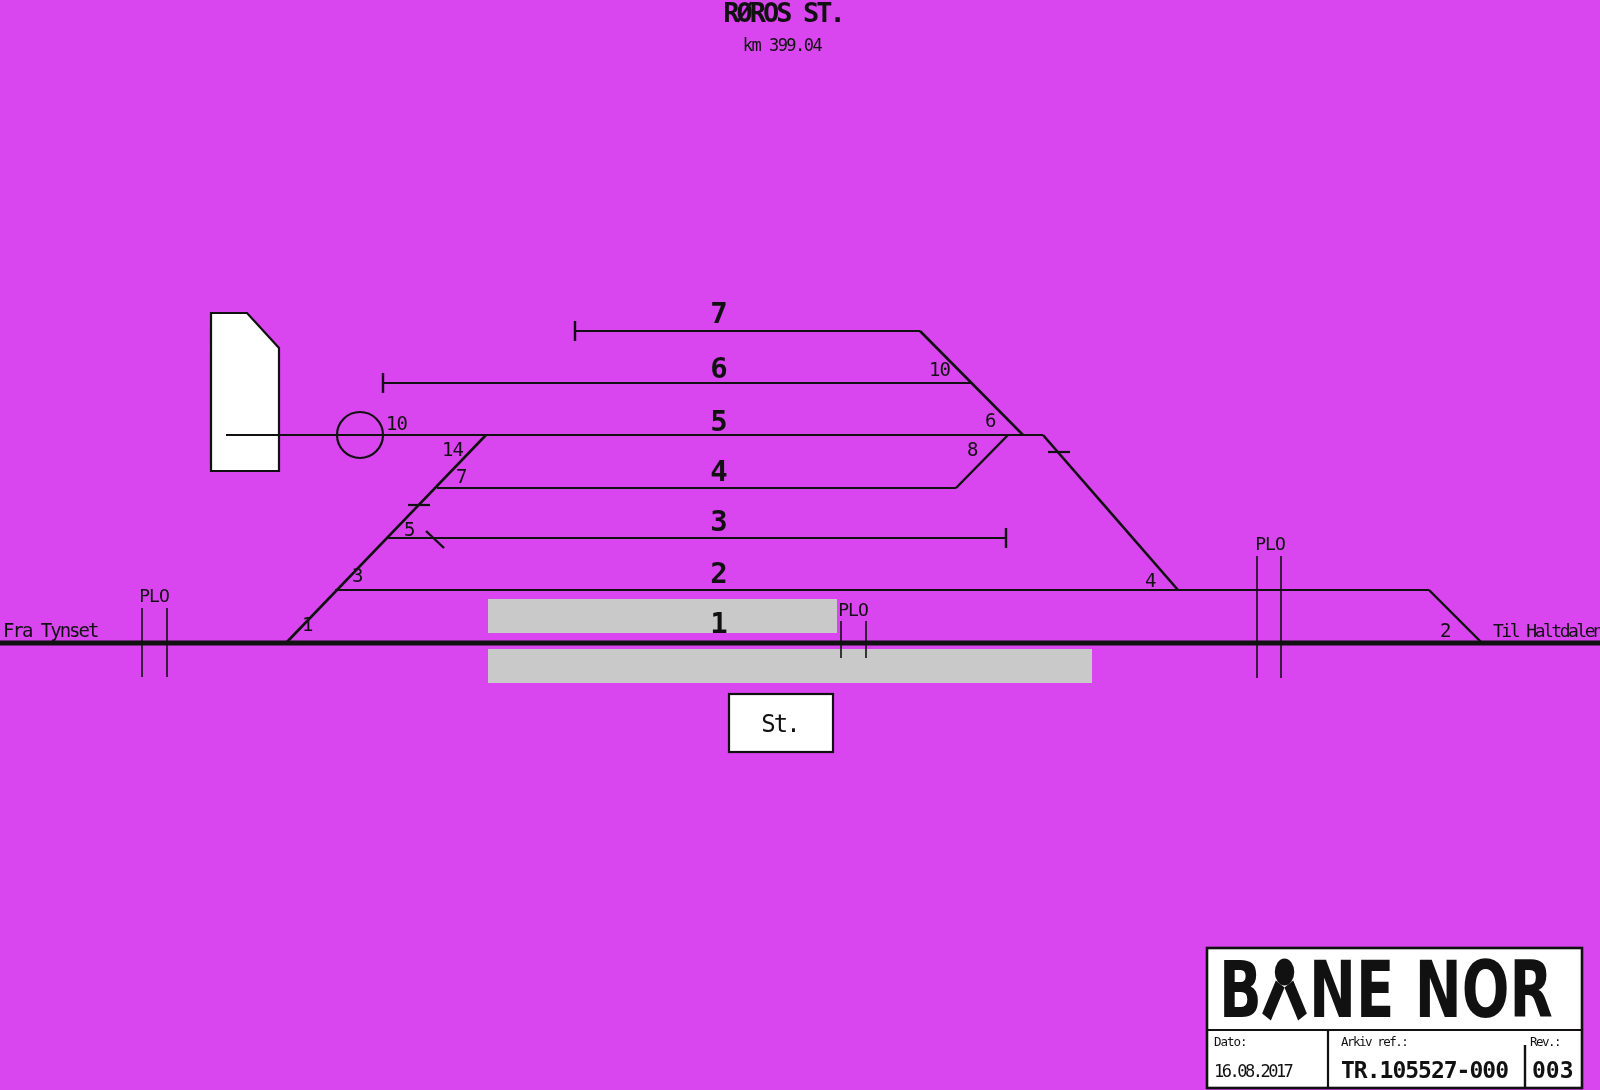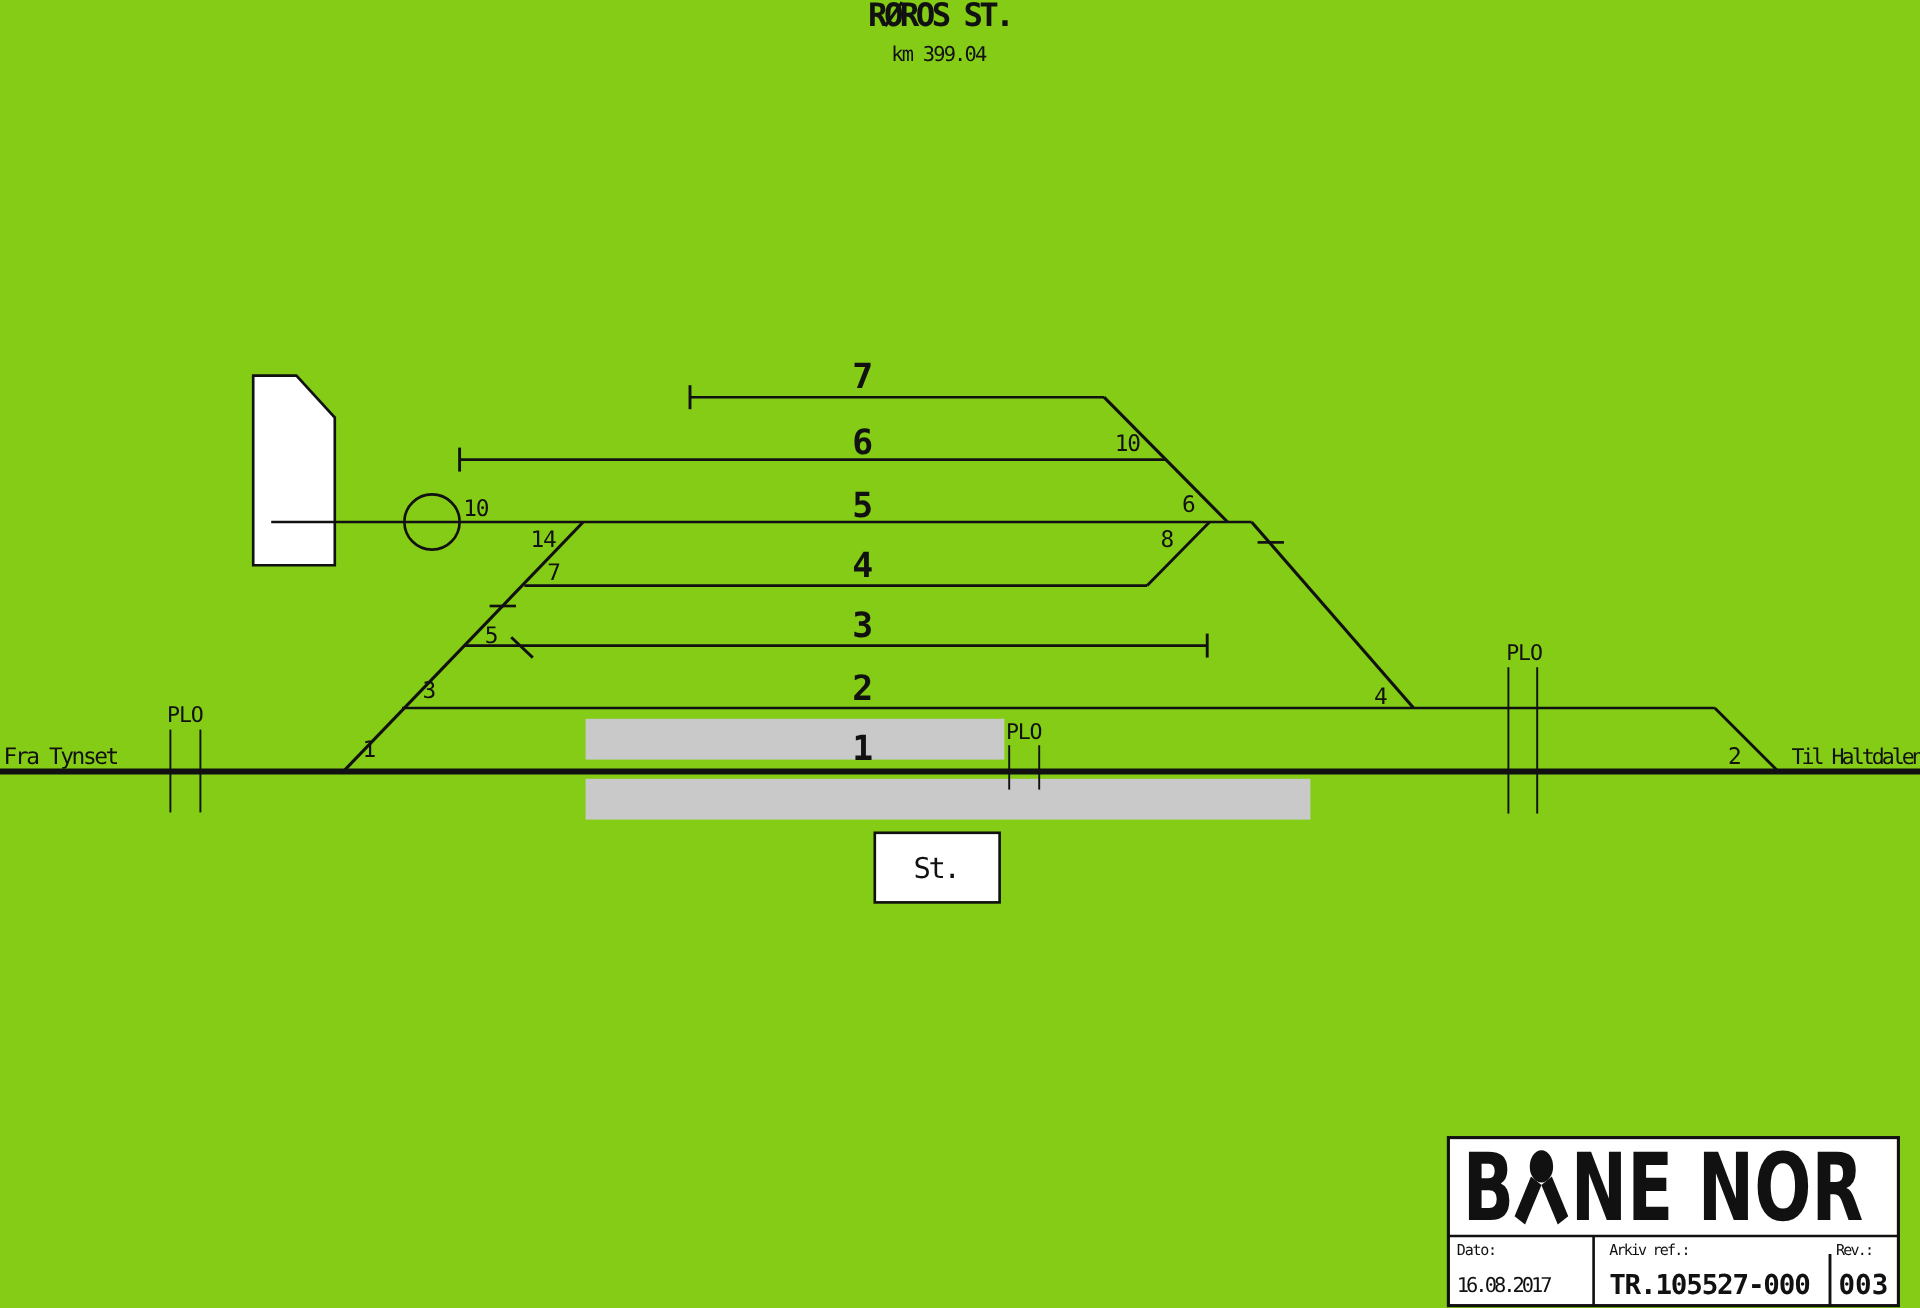--- a/index.html
+++ b/index.html
@@ -1,19 +1,19 @@
 <!DOCTYPE html>
 <html><head>
 <meta charset="utf-8">
 <style>
   html,body{margin:0;padding:0;background:#ffffff;}
   .canvas{
     position:relative;
     width:1600px;height:1090px;
-    background:#84cc16;
+    background:#d946ef;
     font-family:"DejaVu Sans Mono", monospace;
     overflow:hidden;
   }
   svg{position:absolute;left:0;top:0;}
   svg text{fill:#111111;}
 </style>
 </head>
 <body>
 
 <div class="canvas">

